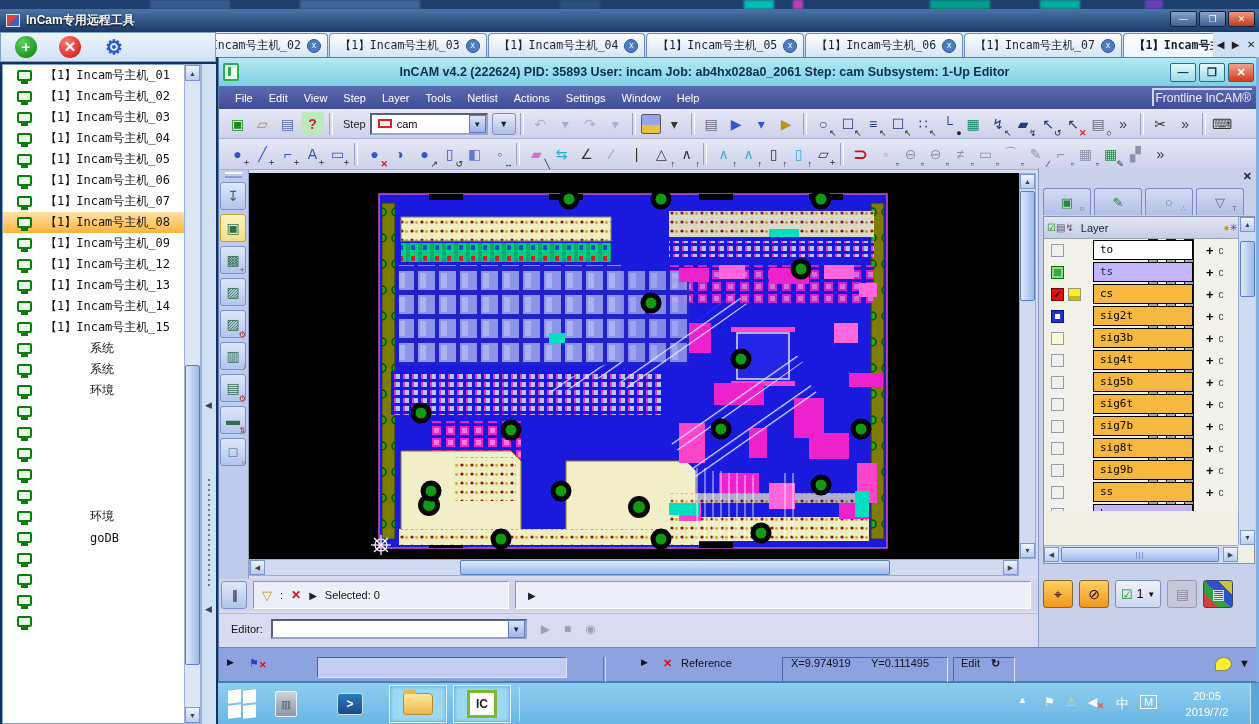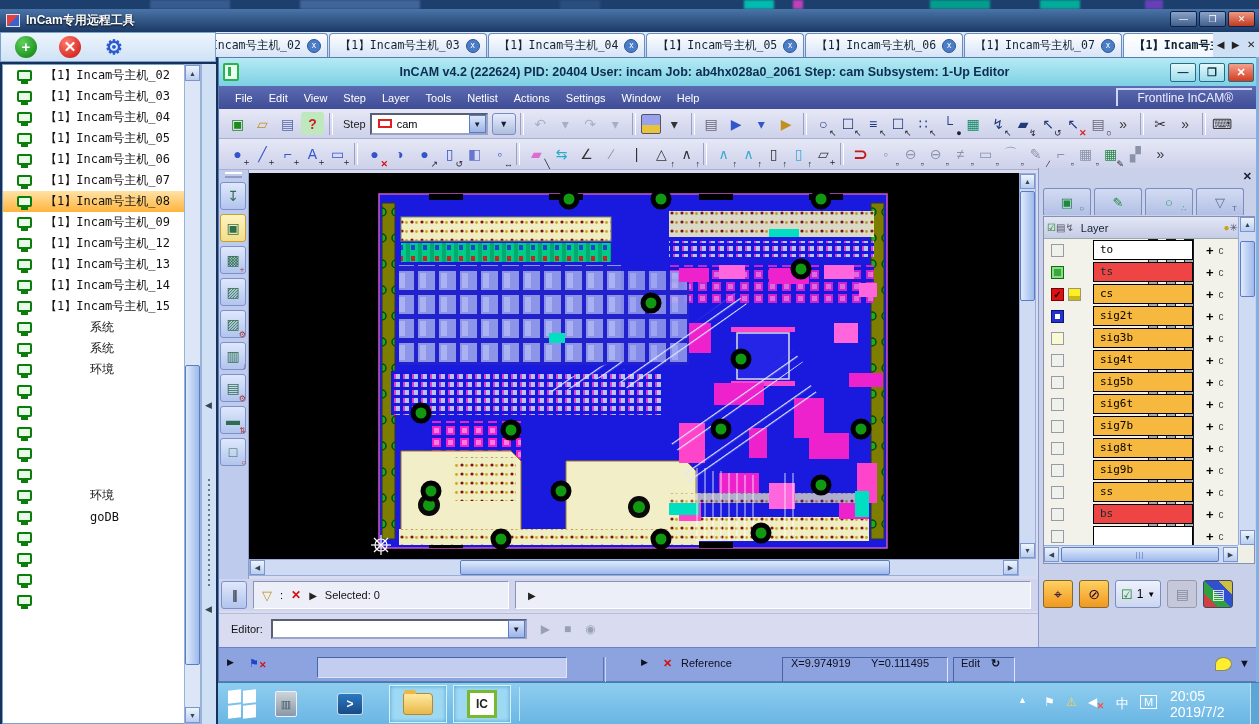--- a/index.html
+++ b/index.html
@@ -69,21 +69,21 @@
   .ic-logo::after { content:""; position:absolute; left:3px; top:2px; width:3px; height:9px; background:#27b34f; }
   .ic-title { flex:1; text-align:center; font-size:12.5px; font-weight:bold; color:#0c2d50; }
   .ibtns { display:flex; gap:3px; margin-right:4px; }
   .ibtn { width:26px; height:19px; border:1px solid #2a6a8a; border-radius:2px;
     background:linear-gradient(#e4f8fc,#9bdcec); color:#134; font-weight:bold; font-size:11px; line-height:17px; text-align:center; }
   .ibtn.close { background:linear-gradient(#f4a08c,#d43c20); color:#fff; }
 
   .ic-menubar { position:absolute; left:0; top:28px; width:1039px; height:23px;
     background:linear-gradient(#5c6ab2,#3f4d96); display:flex; align-items:center; padding-left:8px; }
   .menu-item { color:#fff; font-size:11px; padding:0 8px; }
-  .ic-brand { position:absolute; right:6px; top:2px; color:#eef; font-size:12px; border-left:2px solid #cdd6f8; border-top:2px solid #cdd6f8; padding:1px 19px; }
+  .ic-brand { position:absolute; right:6px; top:2px; color:#eef; font-size:12px; border-left:2px solid #cdd6f8; border-top:2px solid #cdd6f8; padding:1px 1px; }
 
   .tbrow { position:absolute; left:0; width:1039px; height:30px; background:linear-gradient(#e6e8f6,#cdd1ea);
     border-bottom:1px solid #aab0d0; display:flex; align-items:center; padding-left:6px; overflow:hidden; }
   #tb1 { top:51px; } #tb2 { top:81px; height:31px; }
   .tbgroup { display:flex; align-items:center; }
   .tsep { width:4px; height:22px; margin:0 4px; border-left:1px solid #9aa0c4; border-right:1px solid #fff; }
   .ticon { display:inline-flex; align-items:center; justify-content:center; width:23px; height:23px; margin:0 1px;
     position:relative; font-size:14px; color:#334; border-radius:2px; }
   .ticon .g2 { position:absolute; right:-2px; bottom:-3px; font-size:9px; color:#223; }
   .g-green{color:#1d8a1d} .g-gold{color:#c09020} .g-slate{color:#5566aa}
@@ -128,33 +128,33 @@
   #rp-tabs { position:absolute; left:4px; top:20px; display:flex; gap:3px; }
   .rptab { width:48px; height:27px; border:1px solid #7a8cc0; border-bottom:none; border-radius:3px 3px 0 0;
     background:linear-gradient(#d3dbf2,#b2c0e6); display:flex; align-items:center; justify-content:center; font-size:13px; position:relative; }
   .rptab .g2 { position:absolute; right:6px; bottom:2px; font-size:8px; }
   .rp-green{color:#1d8a3d} .rp-mix{color:#295} .rp-dim{color:#55698c}
   #rp-frame { position:absolute; left:4px; top:48px; width:212px; height:348px; background:#efefe6; border:1px solid #8890b0; }
   #rp-header { position:absolute; left:0; top:0; width:194px; height:22px; background:linear-gradient(#e2e6f4,#c6ccE6);
     border-bottom:1px solid #9aa; display:flex; align-items:center; gap:3px; padding-left:3px; font-size:11px; }
   .hico { font-size:10px; } .hgreen{color:#1a8a1a} .hdim{color:#556} .hgold{color:#d0a010}
   #rp-hlabel { flex:1; margin-left:4px; color:#123; }
-  #rp-rows { position:absolute; left:0; top:22px; width:194px; height:306px; overflow:hidden; background:#f2f2ea; }
+  #rp-rows { position:absolute; left:0; top:22px; width:194px; height:272px; overflow:hidden; background:#f2f2ea; }
   .lrow { position:relative; height:22px; display:flex; align-items:center; }
   .lcb { width:13px; height:13px; border:1px solid #99a; background:#eef2ea; margin-left:7px; flex:none;
     font-size:10px; line-height:12px; text-align:center; font-weight:bold; color:#000; }
   .lcb.cb-green { background:#3aa83a; border-color:#070; box-shadow:inset 0 0 0 2px #8fd88f; }
   .lcb.cb-red { background:#dd1111; border-color:#700; }
   .lcb.cb-blue { background:#fff; box-shadow:inset 0 0 0 3px #2233cc; border-color:#117; }
   .lcb.cb-pale { background:#fafad2; }
   .lcb2 { width:13px; height:13px; margin-left:4px; flex:none; }
   .lcb2.cb-stack { background:#ffee22; border:1px solid #997; box-shadow:inset 0 -4px 0 #c8b820; }
   .chip { width:100px; height:20px; margin-left:12px; border:1px solid #000; font-size:11px; padding-left:6px;
     line-height:18px; font-family:"DejaVu Sans Mono", monospace; flex:none; }
-  .chip-white{background:#fff} .chip-teal{background:#ef4444;color:#033} .chip-orange{background:#f6b83e}
+  .chip-white{background:#fff} .chip-teal{background:#c4b5fd;color:#033} .chip-orange{background:#f6b83e}
   .lplus { margin-left:13px; font-weight:bold; font-size:13px; color:#000; }
   .ltail { margin-left:5px; font-size:10px; color:#444; }
   .lbar { position:absolute; top:0; width:10px; height:306px; background:#9fadbb; border:1px solid #1a1a2a; }
   #rp-vsb { position:absolute; left:194px; top:0; width:17px; height:328px; background:#cfdaf3; border-left:1px solid #98aed8; }
   #rp-vsb .sb-btn { position:absolute; left:1px; width:15px; height:15px; }
   #rp-vthumb { position:absolute; left:1px; top:24px; width:15px; height:56px; background:linear-gradient(90deg,#dfe9fb,#9db9ec); border:1px solid #5a7cc0; border-radius:2px; }
   #rp-hsb { position:absolute; left:0; top:328px; width:194px; height:18px; background:#cfdaf3; border-top:1px solid #98aed8; }
   #rp-hsb .sb-btn { position:absolute; top:1px; width:15px; height:15px; }
   #rp-hthumb { position:absolute; left:17px; top:1px; width:158px; height:15px; background:linear-gradient(#dfe9fb,#9db9ec); border:1px solid #5a7cc0; border-radius:2px;
     display:flex; align-items:center; justify-content:center; color:#5a7cc0; font-size:8px; letter-spacing:1px; }
@@ -209,21 +209,21 @@
   .ic-chip { width:30px; height:28px; background:#fff; border:3px solid #7ab830; color:#222; font-weight:bold; font-size:12px; display:flex; align-items:center; justify-content:center; }
   #tk-div { position:absolute; left:301px; top:4px; width:1px; height:34px; background:#bfe4f6; }
   .tray { position:absolute; top:12px; color:#fff; font-size:12px; }
   #tray-expand { left:800px; font-size:9px; }
   #tray-flag { left:826px; }
   #tray-net { left:848px; color:#ffd84a; }
   #tray-vol { left:870px; position:absolute; top:12px; }
   #tray-vol .vx { color:#ff5040; font-size:9px; font-weight:bold; position:absolute; right:-7px; bottom:-2px; }
   #tray-ime { left:898px; font-size:13px; }
   #tray-lang { left:922px; border:1px solid #fff; padding:0 3px; font-size:11px; }
-  #clock { position:absolute; left:952px; top:5px; width:74px; color:#fff; font-size:14px; line-height:16px; }
+  #clock { position:absolute; left:952px; top:5px; width:74px; text-align:center; color:#fff; font-size:11px; line-height:16px; }
   #show-desktop { position:absolute; left:1032px; top:0; width:9px; height:42px; background:#5aa6d6; border-left:1px solid #cde; }
 
   #win-edge { position:absolute; left:1256px; top:32px; width:3px; height:650px; background:#7fb2e2; }
 </style>
 </head>
 <body>
 
 <div id="app" data-name="screen">
 
   <div id="desktop-strip" data-name="desktop-background-strip">
@@ -251,20 +251,24 @@
 
       <span class="rbtn btn-green" data-name="add-connection-button"><span data-name="icon-glyph">+</span></span>
 
       <span class="rbtn btn-red" data-name="close-connection-button"><span data-name="icon-glyph">✕</span></span>
 
       <span class="rbtn btn-wrench" data-name="settings-wrench-button"><span data-name="icon-glyph">⚙</span></span>
     </div>
 
   <div id="host-list" data-name="host-list">
 
+      <div class="hrow" data-name="host-list-item">
+        <span class="mon" data-name="host-monitor-icon"></span>
+        <span class="hlabel" data-name="host-label">【1】Incam号主机_01</span>
+      </div>
 
       <div class="hrow" data-name="host-list-item">
         <span class="mon" data-name="host-monitor-icon"></span>
         <span class="hlabel" data-name="host-label">【1】Incam号主机_02</span>
       </div>
 
       <div class="hrow" data-name="host-list-item">
         <span class="mon" data-name="host-monitor-icon"></span>
         <span class="hlabel" data-name="host-label">【1】Incam号主机_03</span>
       </div>
@@ -444,21 +448,21 @@
   <div id="tab-nav" data-name="tab-navigation">
     <span data-name="tab-scroll-left-button">◀</span>
     <span data-name="tab-scroll-right-button">▶</span>
     <span data-name="tab-close-all-button">✕</span>
   </div>
 
   <div id="incam" data-name="incam-window">
 
     <div class="ic-titlebar" data-name="incam-titlebar">
       <span class="ic-logo" data-name="incam-logo-icon"></span>
-      <span class="ic-title" data-name="incam-title">InCAM  v4.2 (222624)  PID: 20404  User: incam  Job: ab4hx028a0_2061  Step: cam  Subsystem: 1-Up Editor</span>
+      <span class="ic-title" data-name="incam-title">InCAM  v4.2 (222624)  PID: 35893  User: incam  Job: ab4hx028a0_2061  Step: cam  Subsystem: 1-Up Editor</span>
       <span class="ibtns">
         <span class="ibtn" data-name="incam-minimize-button">—</span>
         <span class="ibtn" data-name="incam-maximize-button">❐</span>
         <span class="ibtn close" data-name="incam-close-button">✕</span>
       </span>
     </div>
 
     <div class="ic-menubar" data-name="incam-menubar">
 
       <span class="ic-brand" data-name="frontline-brand-logo">Frontline InCAM®</span>

